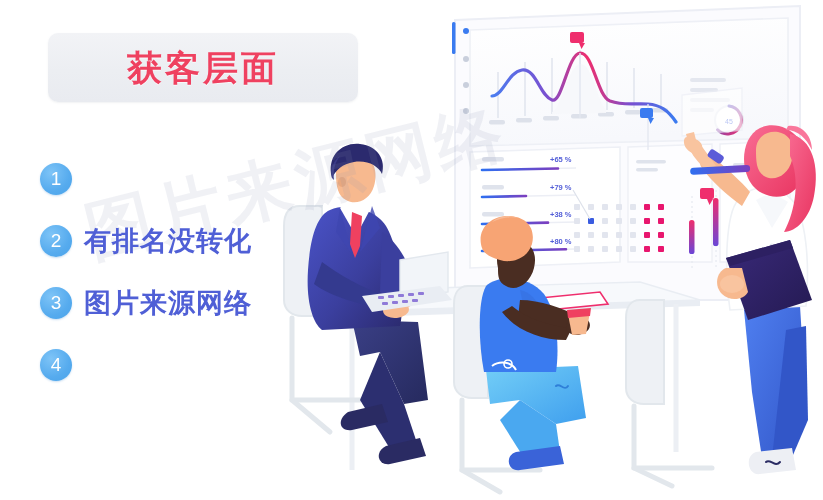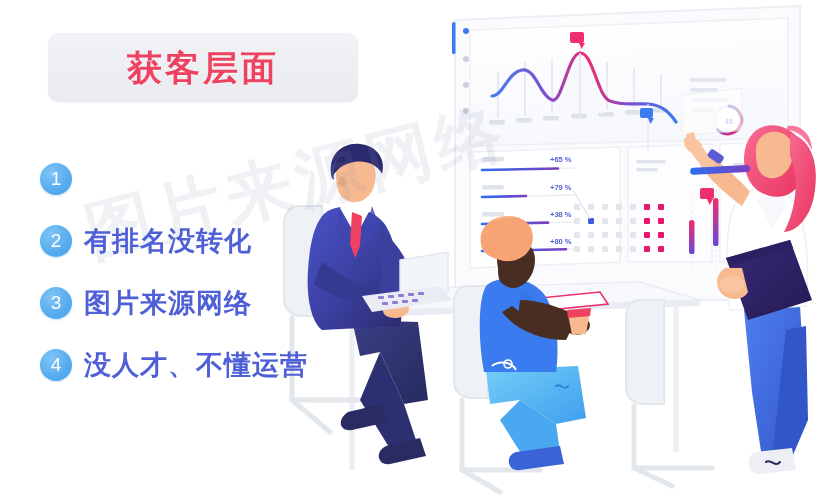--- a/index.html
+++ b/index.html
@@ -453,18 +453,17 @@
       <div class="bullet-label">有排名没转化</div>
     </div>
 
     <div class="bullet-row">
       <div class="bullet-badge">3</div>
       <div class="bullet-label">图片来源网络</div>
     </div>
 
     <div class="bullet-row">
       <div class="bullet-badge">4</div>
-      <div class="bullet-label">没人才、不懂运营</div>
     </div>
 
   </div>
 
 </div>
 
 </body></html>

